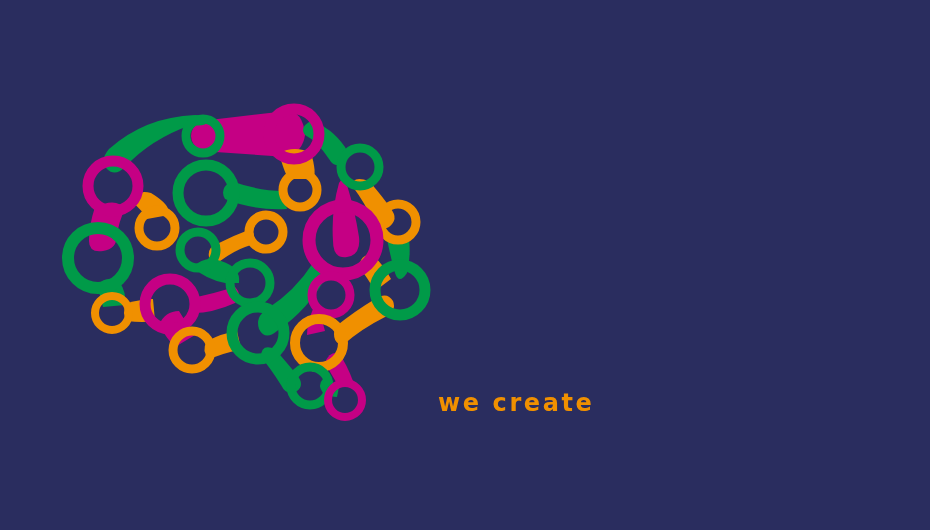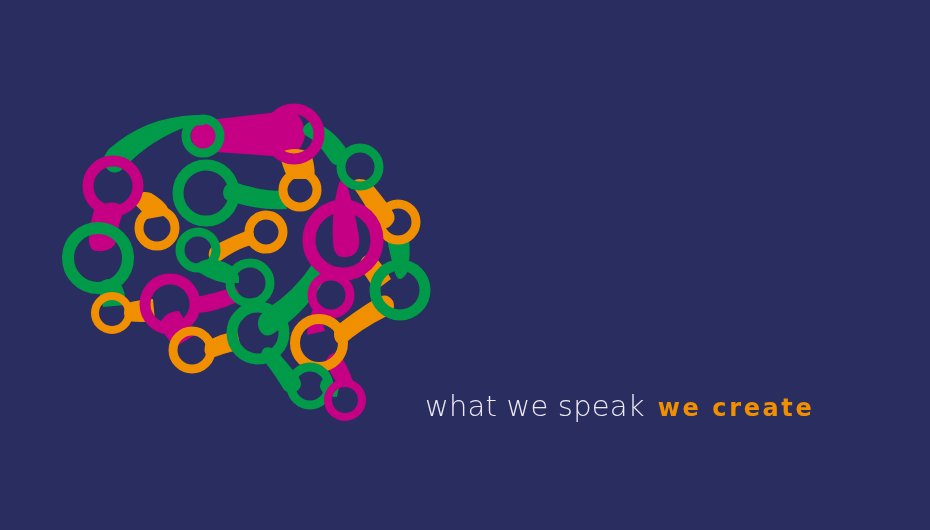--- a/index.html
+++ b/index.html
@@ -105,17 +105,16 @@
         <circle cx="203" cy="238" r="26" stroke="#009a48" stroke-width="11"></circle>
         <circle cx="276" cy="200" r="19" stroke="#c50084" stroke-width="9"></circle>
         <circle cx="264" cy="248" r="24" stroke="#f09000" stroke-width="10"></circle>
         <circle cx="255" cy="291" r="19" stroke="#009a48" stroke-width="9"></circle>
         <circle cx="290" cy="305" r="17" stroke="#c50084" stroke-width="8"></circle>
       </g>
     </svg>
   </div>
 
   <div id="tagline">
-    <span class="tag-light">what we speak</span>
     <span class="tag-strong">we create</span>
   </div>
 
 </div>
 
 </body></html>

